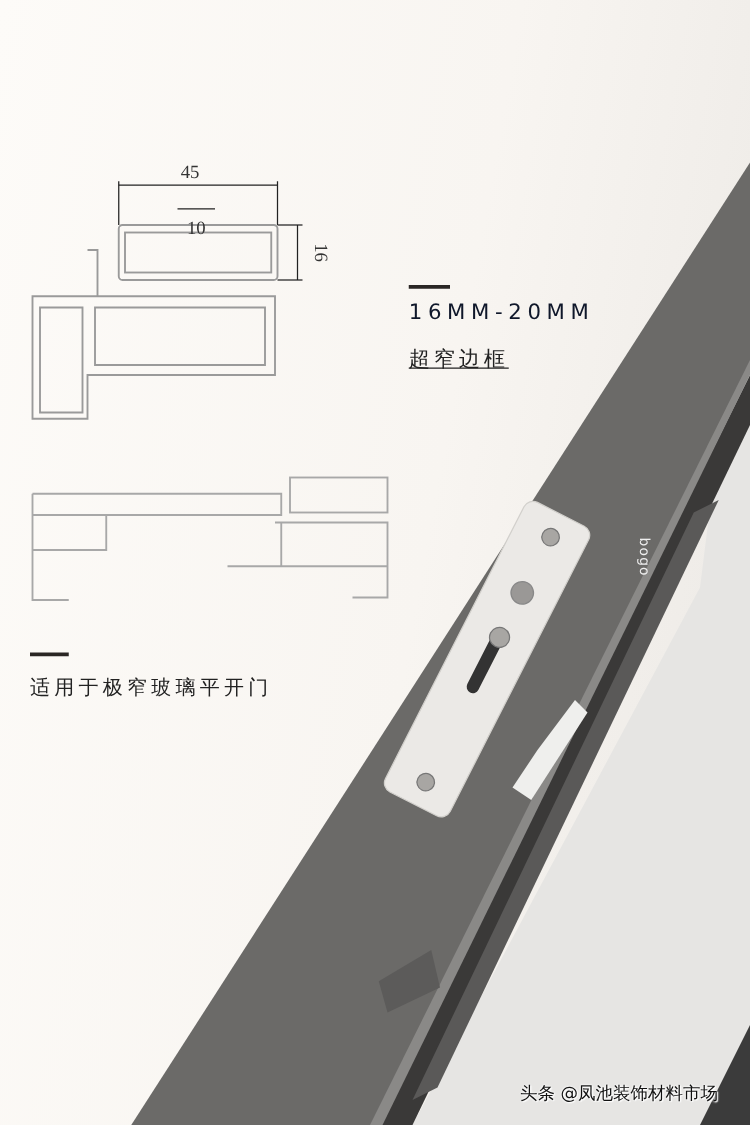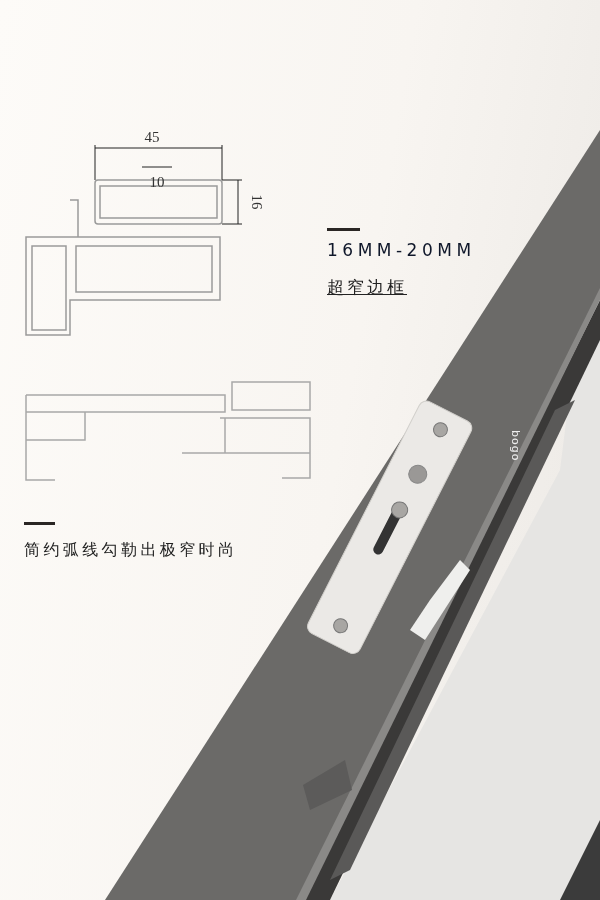--- a/index.html
+++ b/index.html
@@ -81,17 +81,18 @@
       <path d="M182 453 L310 453"></path>
       <path d="M225 418 L225 453"></path>
     </g>
   </svg>
 
   <div class="bar" style="left:327px; top:228px; width:33px;"></div>
   <div class="spec-title">16MM-20MM</div>
   <div class="spec-sub">超窄边框</div>
 
   <div class="bar" style="left:24px; top:522px; width:31px;"></div>
-  <div class="desc1">简约弧线勾勒出极窄时尚</div>
+  <div class="desc1">适用于极窄玻璃平开门</div>
 
   <div class="brand">bogo</div>
 
+  <div class="watermark">头条 @凤池装饰材料市场</div>
 </div>
 
 </body></html>

